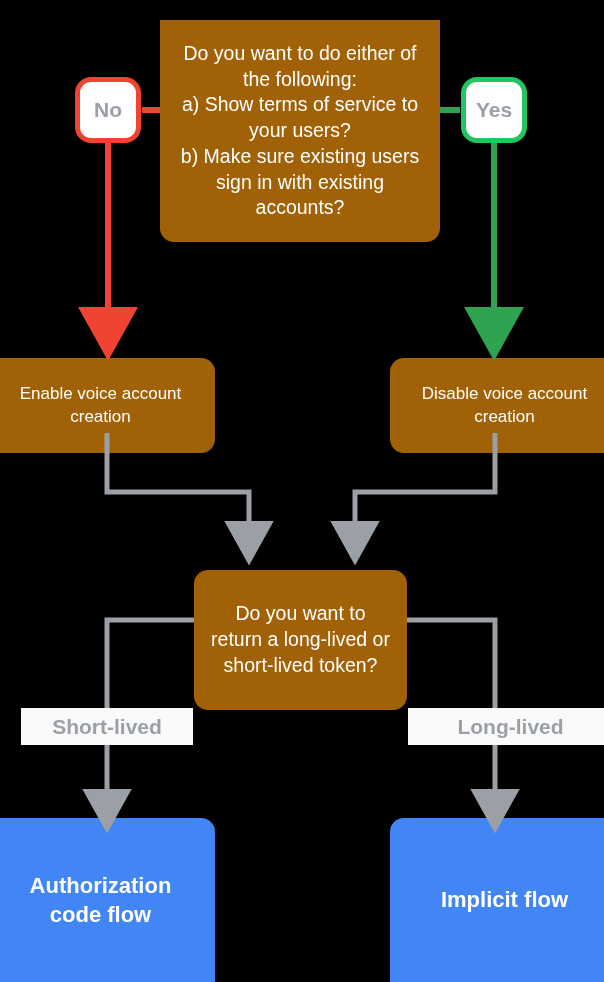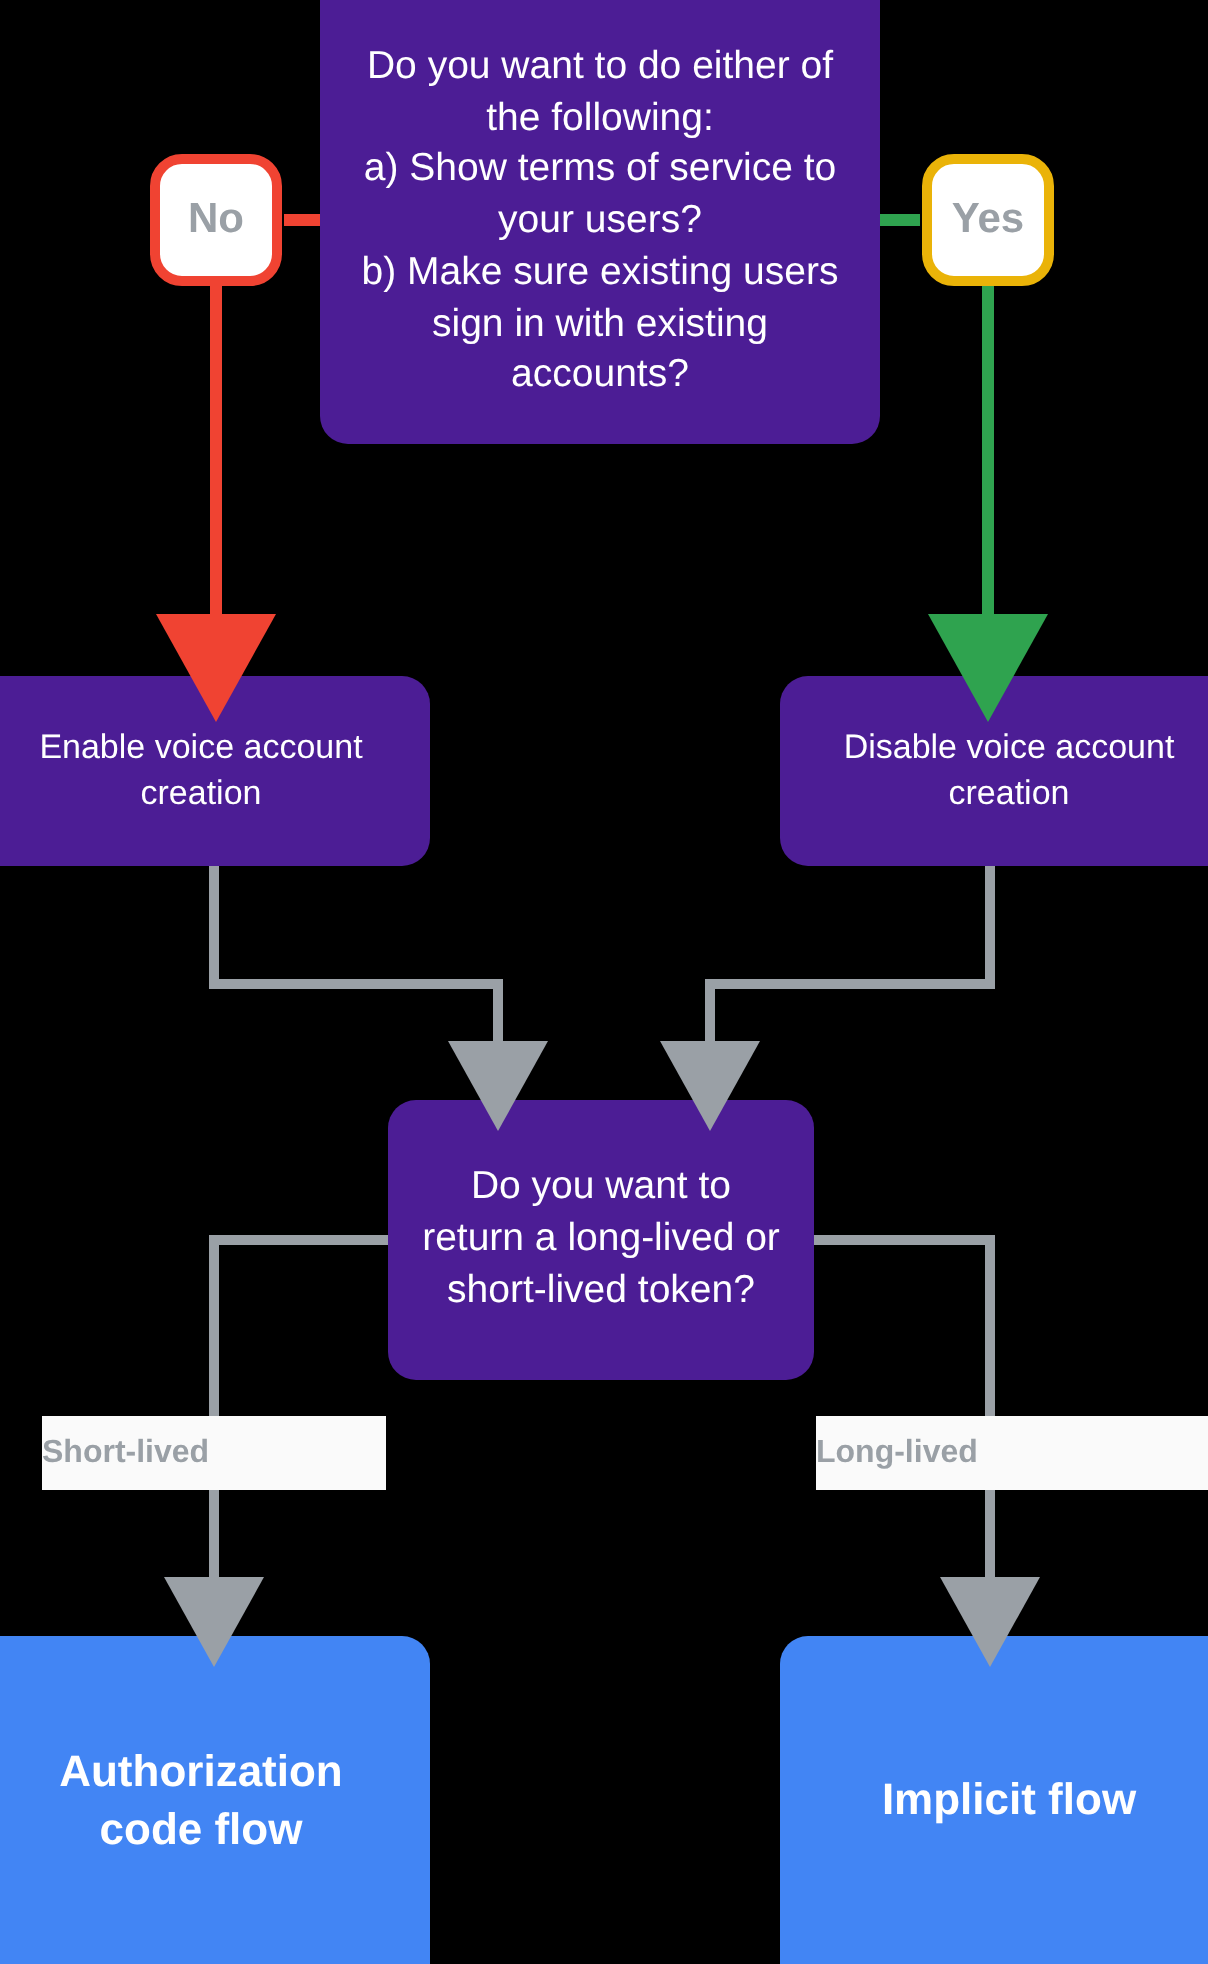--- a/index.html
+++ b/index.html
@@ -23,22 +23,23 @@
     position: absolute;
     box-sizing: border-box;
     display: flex;
     align-items: center;
     justify-content: center;
     text-align: center;
     color: #ffffff;
     line-height: 1.32;
   }
   .node-gray {
-    background: #4c1d95;
+    background: #a16207;
     border-radius: 14px;
+    margin-top: 20px;
   }
   .node-blue {
     background: #4285f4;
     border-radius: 14px;
     font-weight: bold;
   }
 
   
   #decision-1 {
     left: 160px;
@@ -110,32 +111,33 @@
     top: 77px;
     width: 66px;
     height: 66px;
     border: 5px solid #f04332;
   }
   #pill-yes {
     left: 461px;
     top: 77px;
     width: 66px;
     height: 66px;
-    border: 5px solid #eab308;
+    border: 5px solid #22c55e;
   }
 
   
   .edge-label {
     position: absolute;
     box-sizing: border-box;
     display: flex;
     align-items: center;
+    justify-content: center;
     background: #fafafa;
     color: #9aa0a6;
-    font-size: 16px;
+    font-size: 21px;
     font-weight: bold;
     z-index: 6;
   }
   #label-short {
     left: 21px;
     top: 708px;
     width: 172px;
     height: 37px;
   }
   #label-long {

